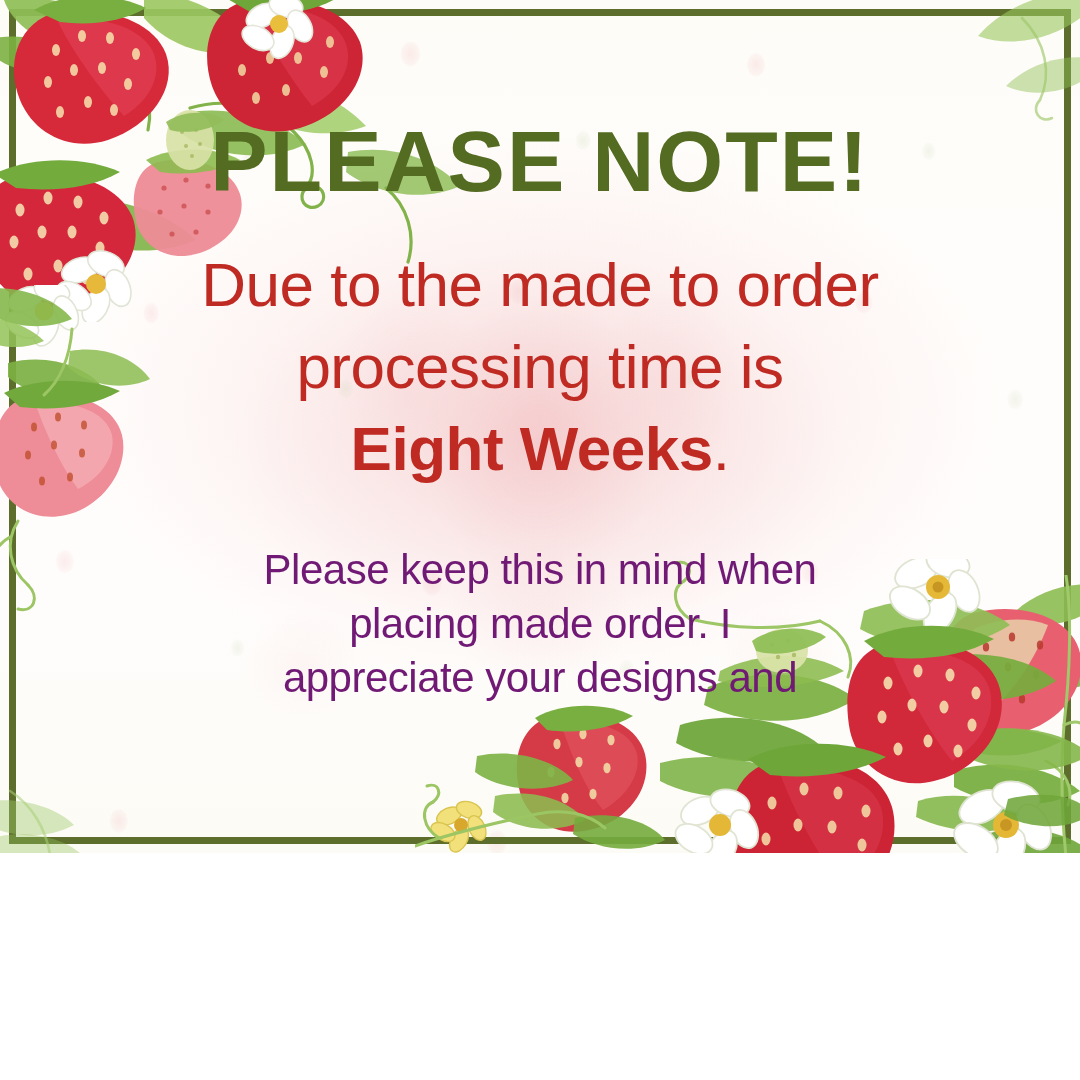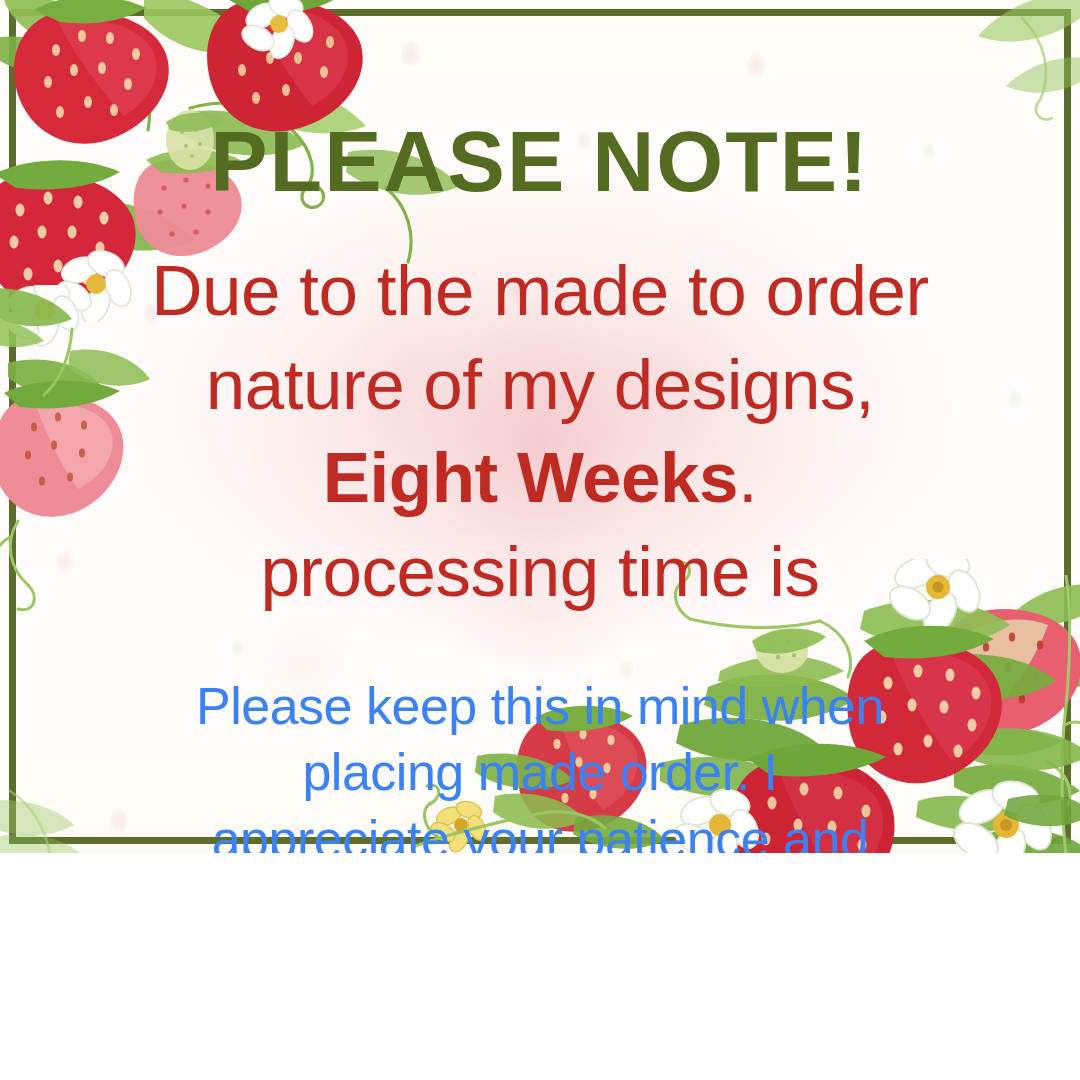--- a/index.html
+++ b/index.html
@@ -129,37 +129,37 @@
     letter-spacing: 2px;
     line-height: 1.0;
     color: #546B22;
     margin: 0 0 40px 0;
     white-space: nowrap;
   }
 
   #red-paragraph {
     font-family: "Liberation Sans", sans-serif;
     font-weight: 400;
-    font-size: 71px;
+    font-size: 62px;
     line-height: 1.32;
     color: #BF2A23;
     margin: 0;
     max-width: 920px;
     letter-spacing: -0.5px;
   }
   #red-paragraph .emphasis {
     font-weight: 700;
   }
 
   #green-paragraph {
     font-family: "Liberation Sans", sans-serif;
     font-weight: 400;
-    font-size: 52px;
+    font-size: 42px;
     line-height: 1.28;
-    color: #3b82f6;
+    color: #701a75;
     margin: 54px 0 0 0;
     max-width: 950px;
     letter-spacing: -0.5px;
   }
 
   .line { display: block; }
 </style>
 </head>
 <body>
 
@@ -512,25 +512,24 @@
       <path d="M30 58 C 52 72, 66 96, 70 122"></path>
     </g>
   </svg>
 
   <div id="text-content">
 
     <h1 id="headline">PLEASE NOTE!</h1>
 
     <p id="red-paragraph">
       <span class="line">Due to the made to order</span>
-      <span class="line">nature of my designs,</span>
+      <span class="line">processing time is</span>
       <span class="line"><span class="emphasis">Eight Weeks</span><span>.</span></span>
-      <span class="line">processing time is</span>
     </p>
 
     <p id="green-paragraph">
       <span class="line">Please keep this in mind when</span>
       <span class="line">placing made order. I</span>
-      <span class="line">appreciate your patience and</span>
+      <span class="line">appreciate your designs and</span>
     </p>
 
   </div>
 </div>
 
 </body></html>

